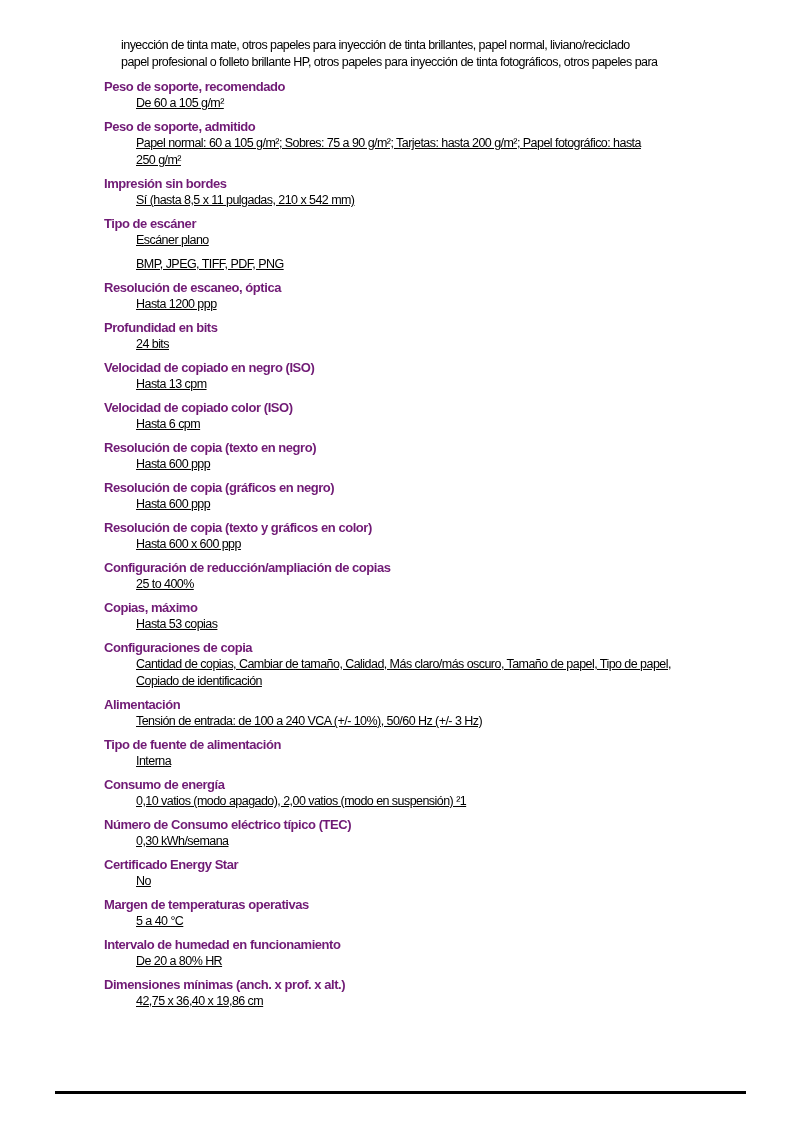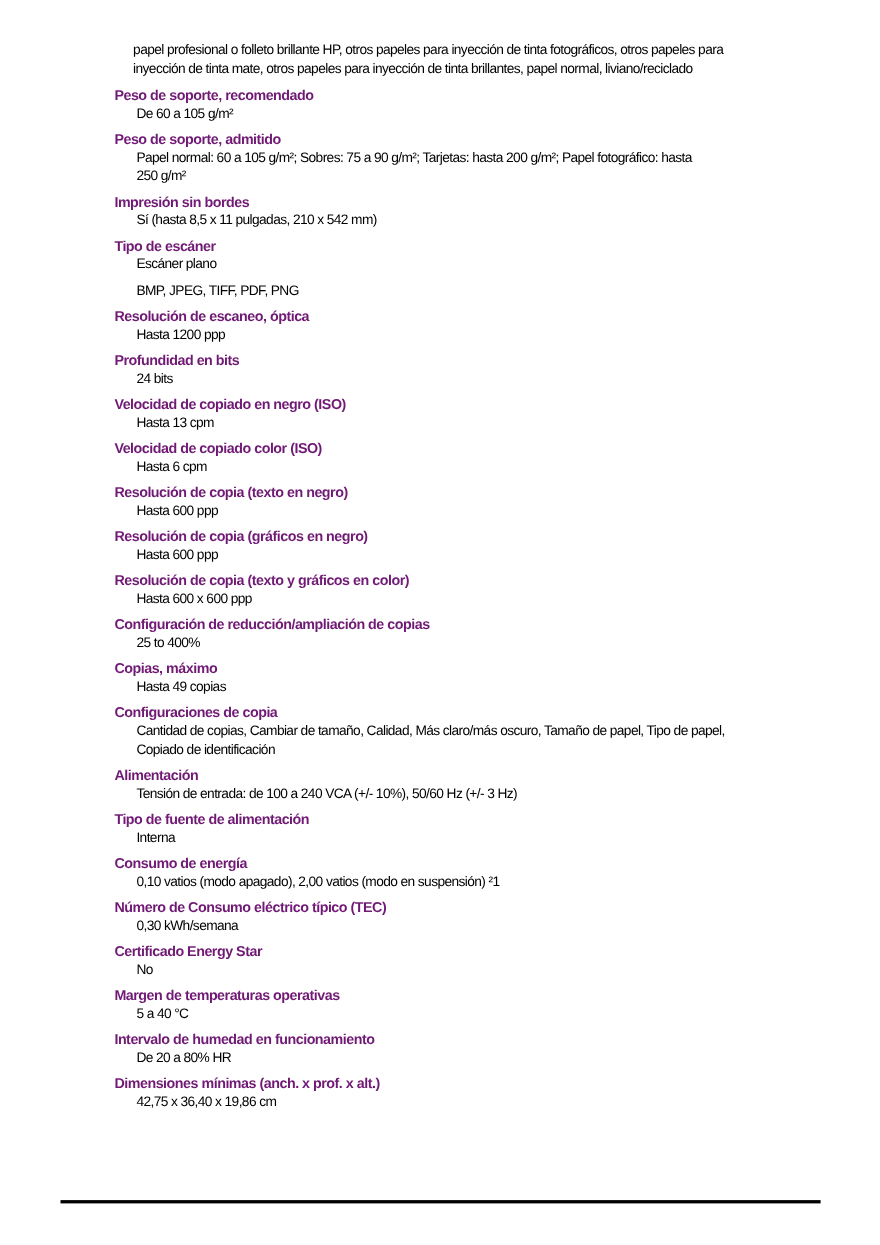--- a/index.html
+++ b/index.html
@@ -36,21 +36,22 @@
   .spec-label {
     margin: 0;
     font-size: 13px;
     font-weight: bold;
     line-height: 16px;
     letter-spacing: -0.45px;
     white-space: nowrap;
     color: #701a75;
   }
   .spec-value {
-    margin-left: 20px;
+    margin-left: 32px;
+    text-decoration: underline;
   }
   .spec-value .line {
     font-size: 12.5px;
     line-height: 17px;
     letter-spacing: -0.55px;
     white-space: nowrap;
     color: #000000;
   }
   .footer-rule {
     position: absolute;
@@ -60,22 +61,22 @@
     height: 3px;
     background: #000000;
   }
 </style>
 </head>
 <body>
 
 <div class="page">
 
   <div class="intro">
+      <div class="line">inyección de tinta mate, otros papeles para inyección de tinta brillantes, papel normal, liviano/reciclado</div>
       <div class="line">papel profesional o folleto brillante HP, otros papeles para inyección de tinta fotográficos, otros papeles para</div>
-      <div class="line">inyección de tinta mate, otros papeles para inyección de tinta brillantes, papel normal, liviano/reciclado</div>
     </div>
 
   <div id="spec-list">
   <section class="spec">
     <h3 class="spec-label">Peso de soporte, recomendado</h3>
     <div class="spec-value">
           <div class="line">De 60 a 105 g/m²</div>
         </div>
   </section>
 
@@ -160,21 +161,21 @@
   <section class="spec">
     <h3 class="spec-label">Configuración de reducción/ampliación de copias</h3>
     <div class="spec-value">
           <div class="line">25 to 400%</div>
         </div>
   </section>
 
   <section class="spec">
     <h3 class="spec-label">Copias, máximo</h3>
     <div class="spec-value">
-          <div class="line">Hasta 49 copias</div>
+          <div class="line">Hasta 53 copias</div>
         </div>
   </section>
 
   <section class="spec">
     <h3 class="spec-label">Configuraciones de copia</h3>
     <div class="spec-value">
           <div class="line">Cantidad de copias, Cambiar de tamaño, Calidad, Más claro/más oscuro, Tamaño de papel, Tipo de papel,</div>
           <div class="line">Copiado de identificación</div>
         </div>
   </section>

